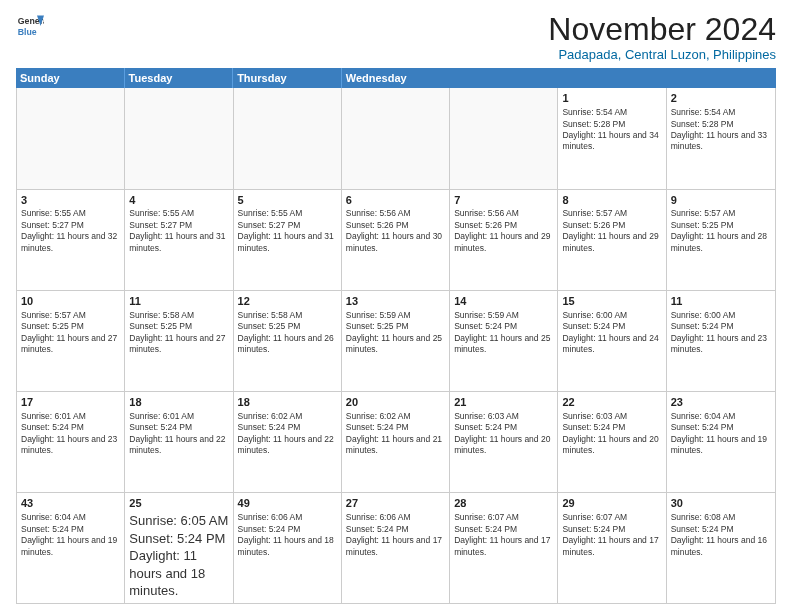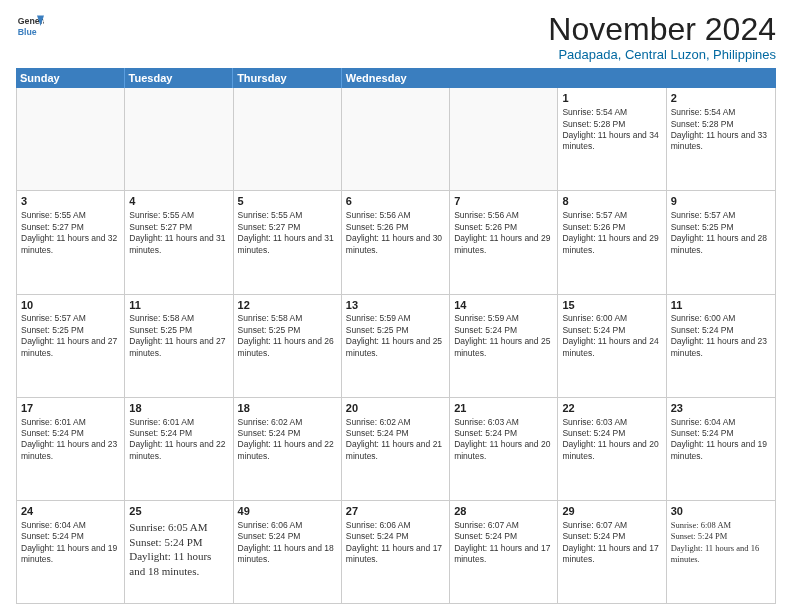--- a/index.html
+++ b/index.html
@@ -201,37 +201,37 @@
 Sunset: 5:24 PM
 Daylight: 11 hours and 20 minutes.</span></div>
           <div class="cal-cell filled"><span class="day-num">22</span><span style="white-space: pre-line; font-size: 8.5px;">Sunrise: 6:03 AM
 Sunset: 5:24 PM
 Daylight: 11 hours and 20 minutes.</span></div>
           <div class="cal-cell filled"><span class="day-num">23</span><span style="white-space: pre-line; font-size: 8.5px;">Sunrise: 6:04 AM
 Sunset: 5:24 PM
 Daylight: 11 hours and 19 minutes.</span></div>
         </div>
         <div class="cal-row">
-          <div class="cal-cell filled"><span class="day-num">24</span><span style="white-space: pre-line; font-size: 8.5px;">Sunrise: 6:04 AM
+          <div class="cal-cell filled"><span class="day-num">43</span><span style="white-space: pre-line; font-size: 8.5px;">Sunrise: 6:04 AM
 Sunset: 5:24 PM
 Daylight: 11 hours and 19 minutes.</span></div>
-          <div class="cal-cell filled"><span class="day-num">25</span><span style="white-space: pre-line; font-size: 11px; font-family: Liberation Serif, serif;">Sunrise: 6:05 AM
+          <div class="cal-cell filled"><span class="day-num">25</span><span style="white-space: pre-line; font-size: 13px;">Sunrise: 6:05 AM
 Sunset: 5:24 PM
 Daylight: 11 hours and 18 minutes.</span></div>
           <div class="cal-cell filled"><span class="day-num">49</span><span style="white-space: pre-line; font-size: 8.5px;">Sunrise: 6:06 AM
 Sunset: 5:24 PM
 Daylight: 11 hours and 18 minutes.</span></div>
           <div class="cal-cell filled"><span class="day-num">27</span><span style="white-space: pre-line; font-size: 8.5px;">Sunrise: 6:06 AM
 Sunset: 5:24 PM
 Daylight: 11 hours and 17 minutes.</span></div>
           <div class="cal-cell filled"><span class="day-num">28</span><span style="white-space: pre-line; font-size: 8.5px;">Sunrise: 6:07 AM
 Sunset: 5:24 PM
 Daylight: 11 hours and 17 minutes.</span></div>
           <div class="cal-cell filled"><span class="day-num">29</span><span style="white-space: pre-line; font-size: 8.5px;">Sunrise: 6:07 AM
 Sunset: 5:24 PM
 Daylight: 11 hours and 17 minutes.</span></div>
-          <div class="cal-cell filled"><span class="day-num">30</span><span style="white-space: pre-line; font-size: 8.5px; font-family: Liberation Serif, serif;">Sunrise: 6:08 AM
+          <div class="cal-cell filled"><span class="day-num">30</span><span style="white-space: pre-line; font-size: 8.5px;">Sunrise: 6:08 AM
 Sunset: 5:24 PM
 Daylight: 11 hours and 16 minutes.</span></div>
         </div>
       </div>
   </div>
 </div>
 
 </body></html>

